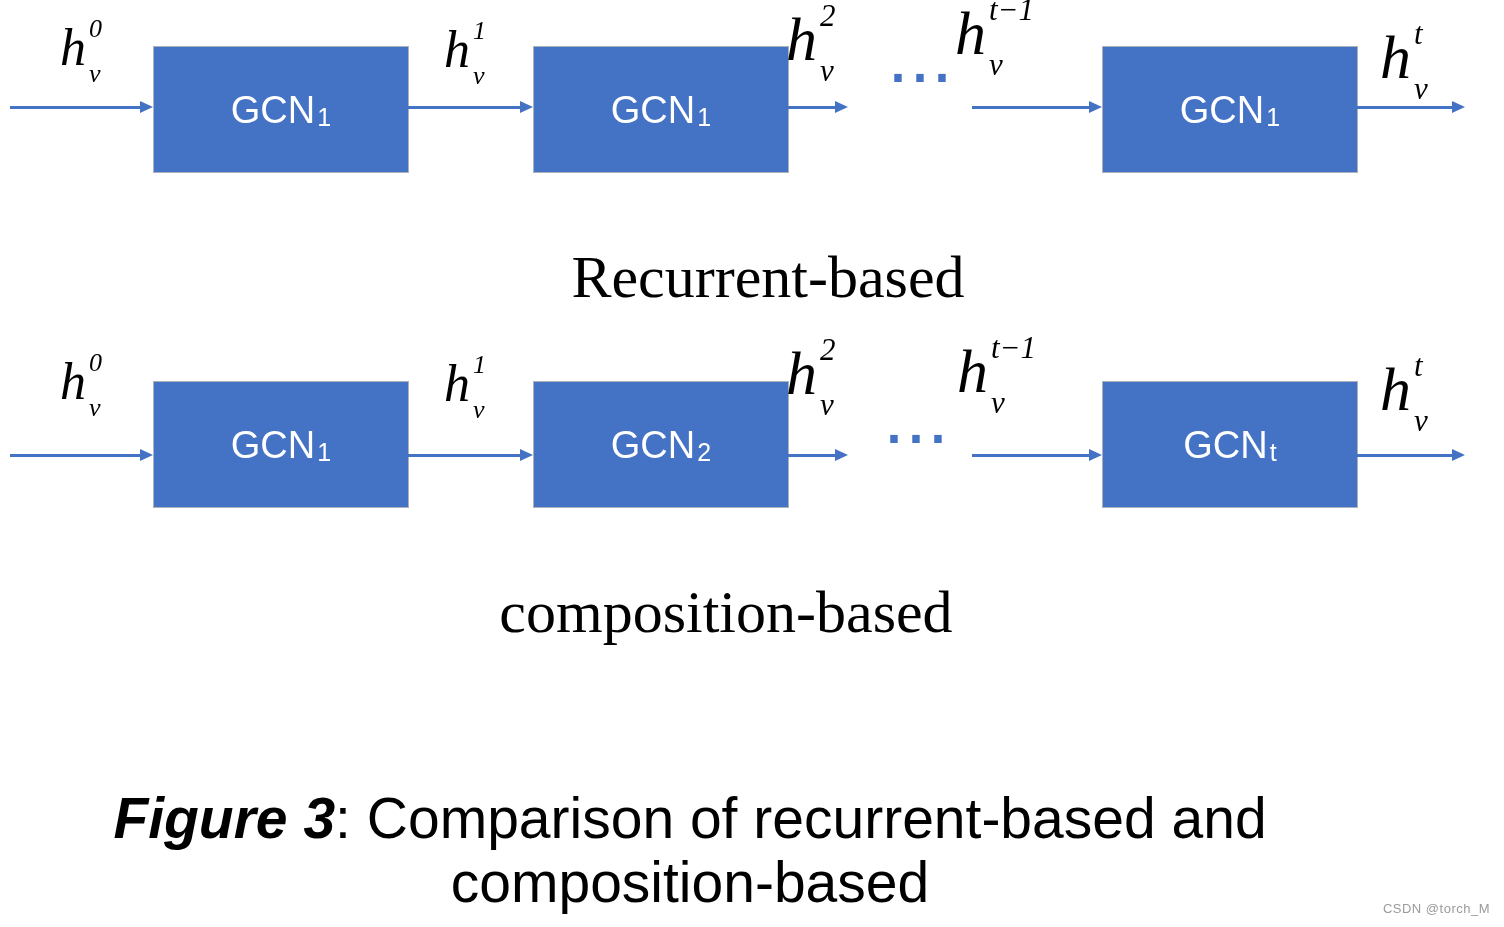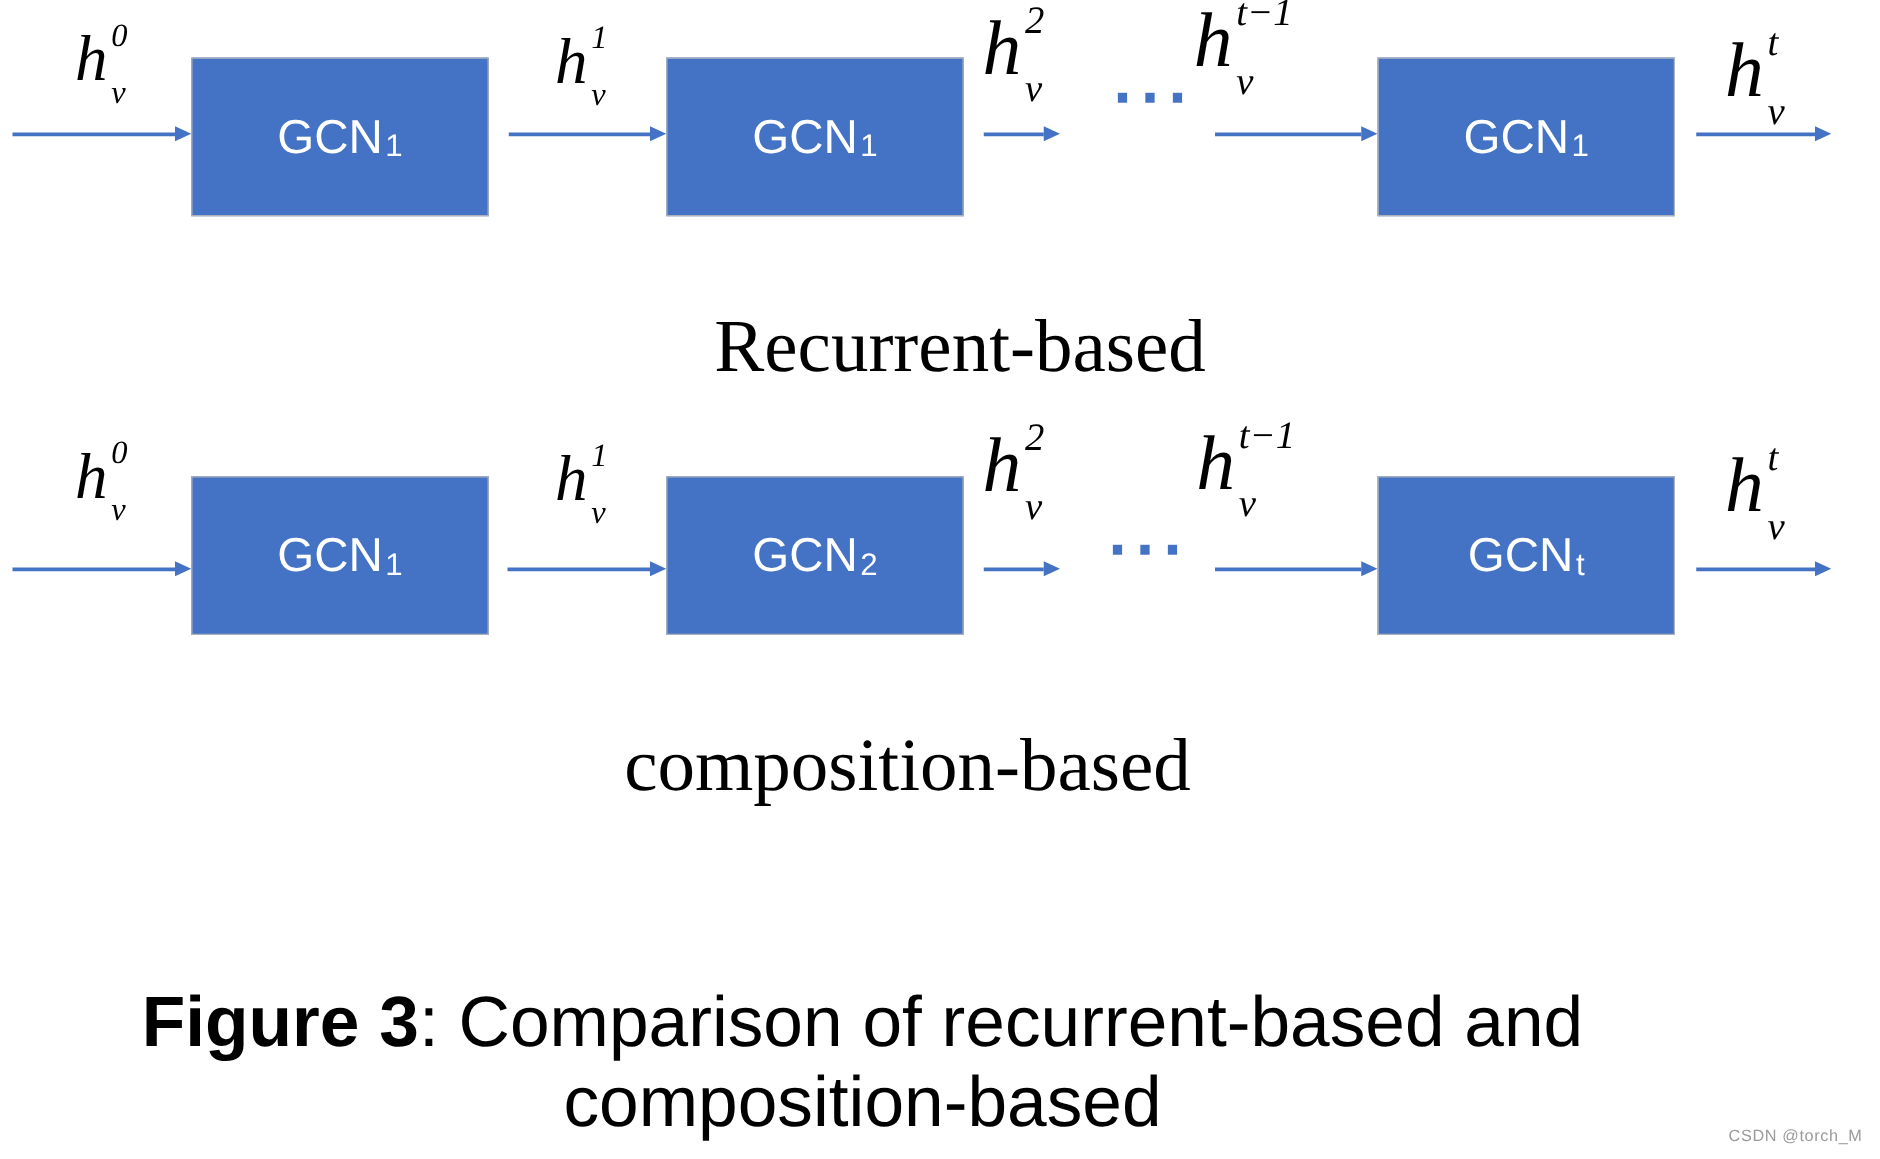--- a/index.html
+++ b/index.html
@@ -14,21 +14,21 @@
   .canvas{
     position:relative;
     width:1504px;height:927px;
     background:#ffffff;
     overflow:hidden;
     font-family:"Liberation Sans",sans-serif;
   }
   
   .gcnbox{
     position:absolute;
-    width:238px;height:127px;
+    width:256px;height:127px;
     background:var(--box-fill);
     border:1px solid var(--box-border);
     display:flex;align-items:center;justify-content:center;
     color:#ffffff;
   }
   .gcnname{font-size:38px;line-height:1;}
   .gcnsub{font-size:25px;line-height:1;position:relative;top:0.30em;margin-left:2px;}
   
   .arrow{
     position:absolute;height:3px;background:var(--arrow);
@@ -66,21 +66,21 @@
     position:absolute;transform:translateX(-50%);
     font-family:"Liberation Serif",serif;
     font-size:60px;color:var(--label);white-space:nowrap;
   }
   
   .caption{
     position:absolute;left:690px;top:786px;transform:translateX(-50%);
     text-align:center;color:var(--label);
     font-size:57px;line-height:1.13;white-space:nowrap;
   }
-  .caption .bold{font-weight:bold;}
+  .caption .bold{font-weight:bold;font-style:italic;}
   
   .watermark{
     position:absolute;right:14px;top:901px;
     font-size:13px;color:var(--watermark);letter-spacing:0.5px;text-align:center;
   }
 </style>
 </head>
 <body>
 
 <div class="canvas">

